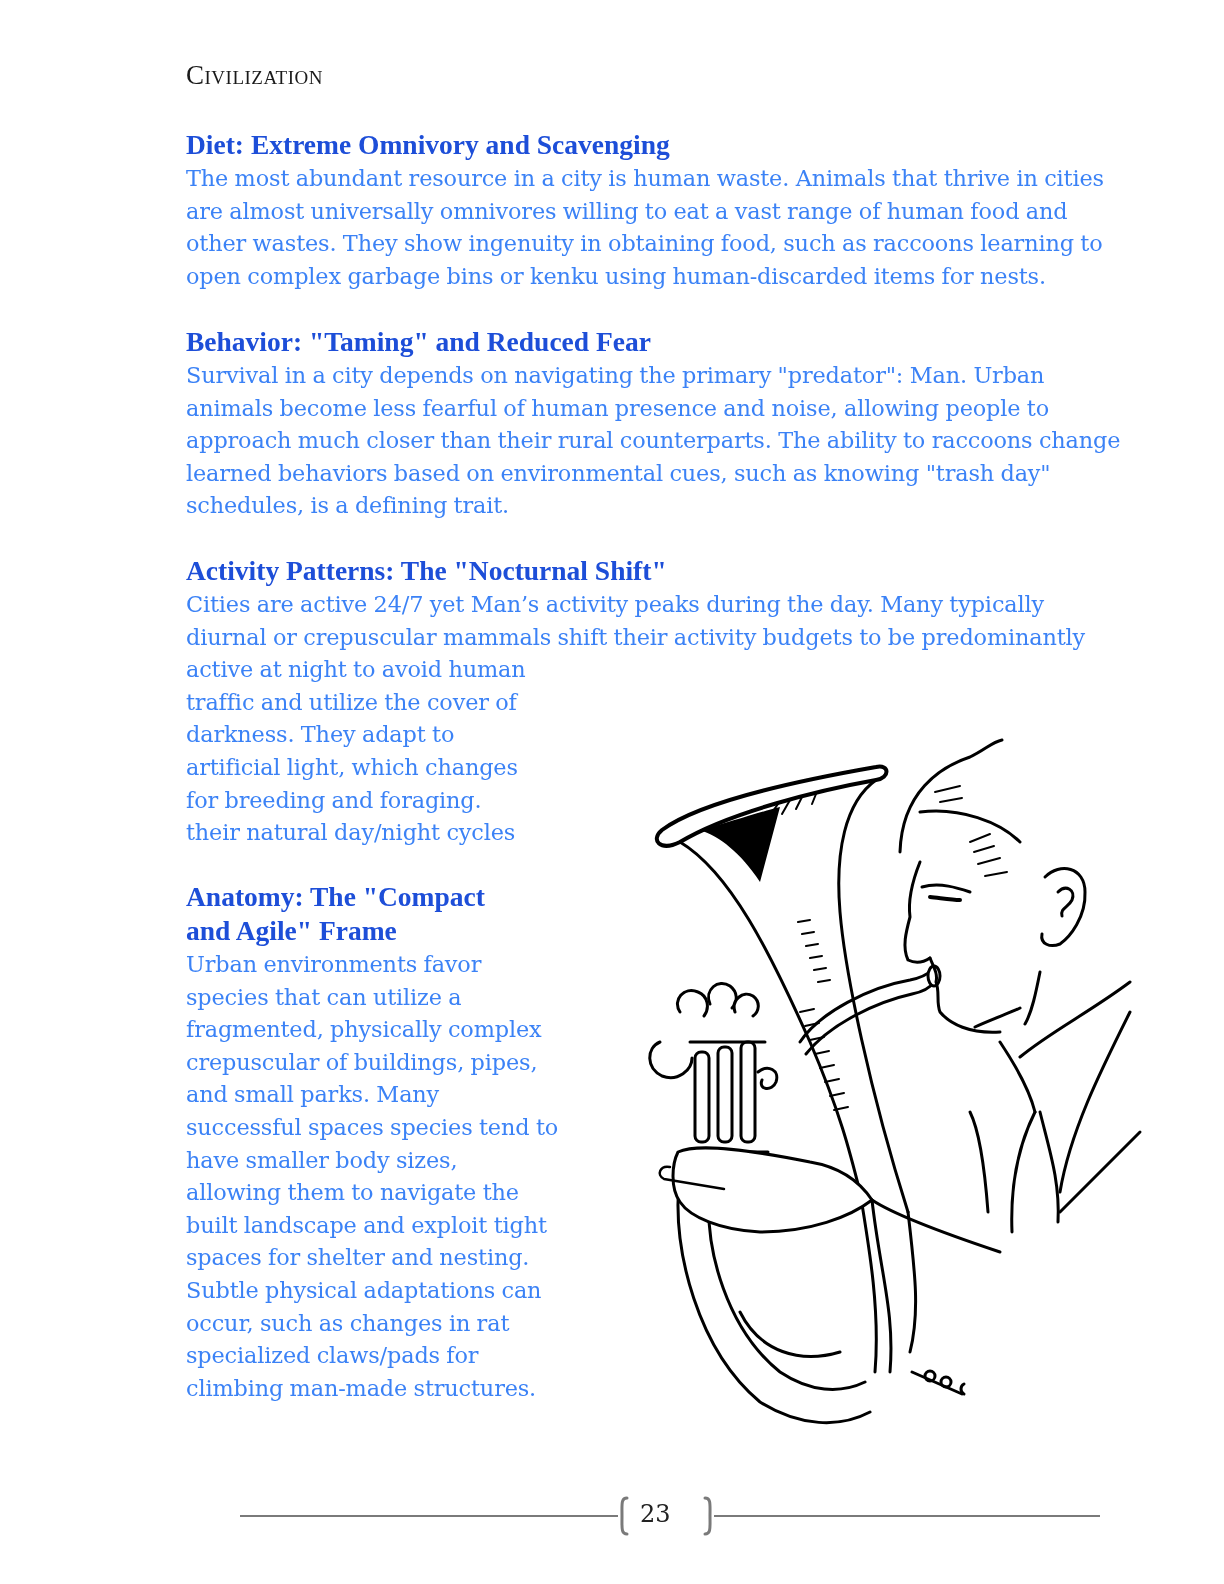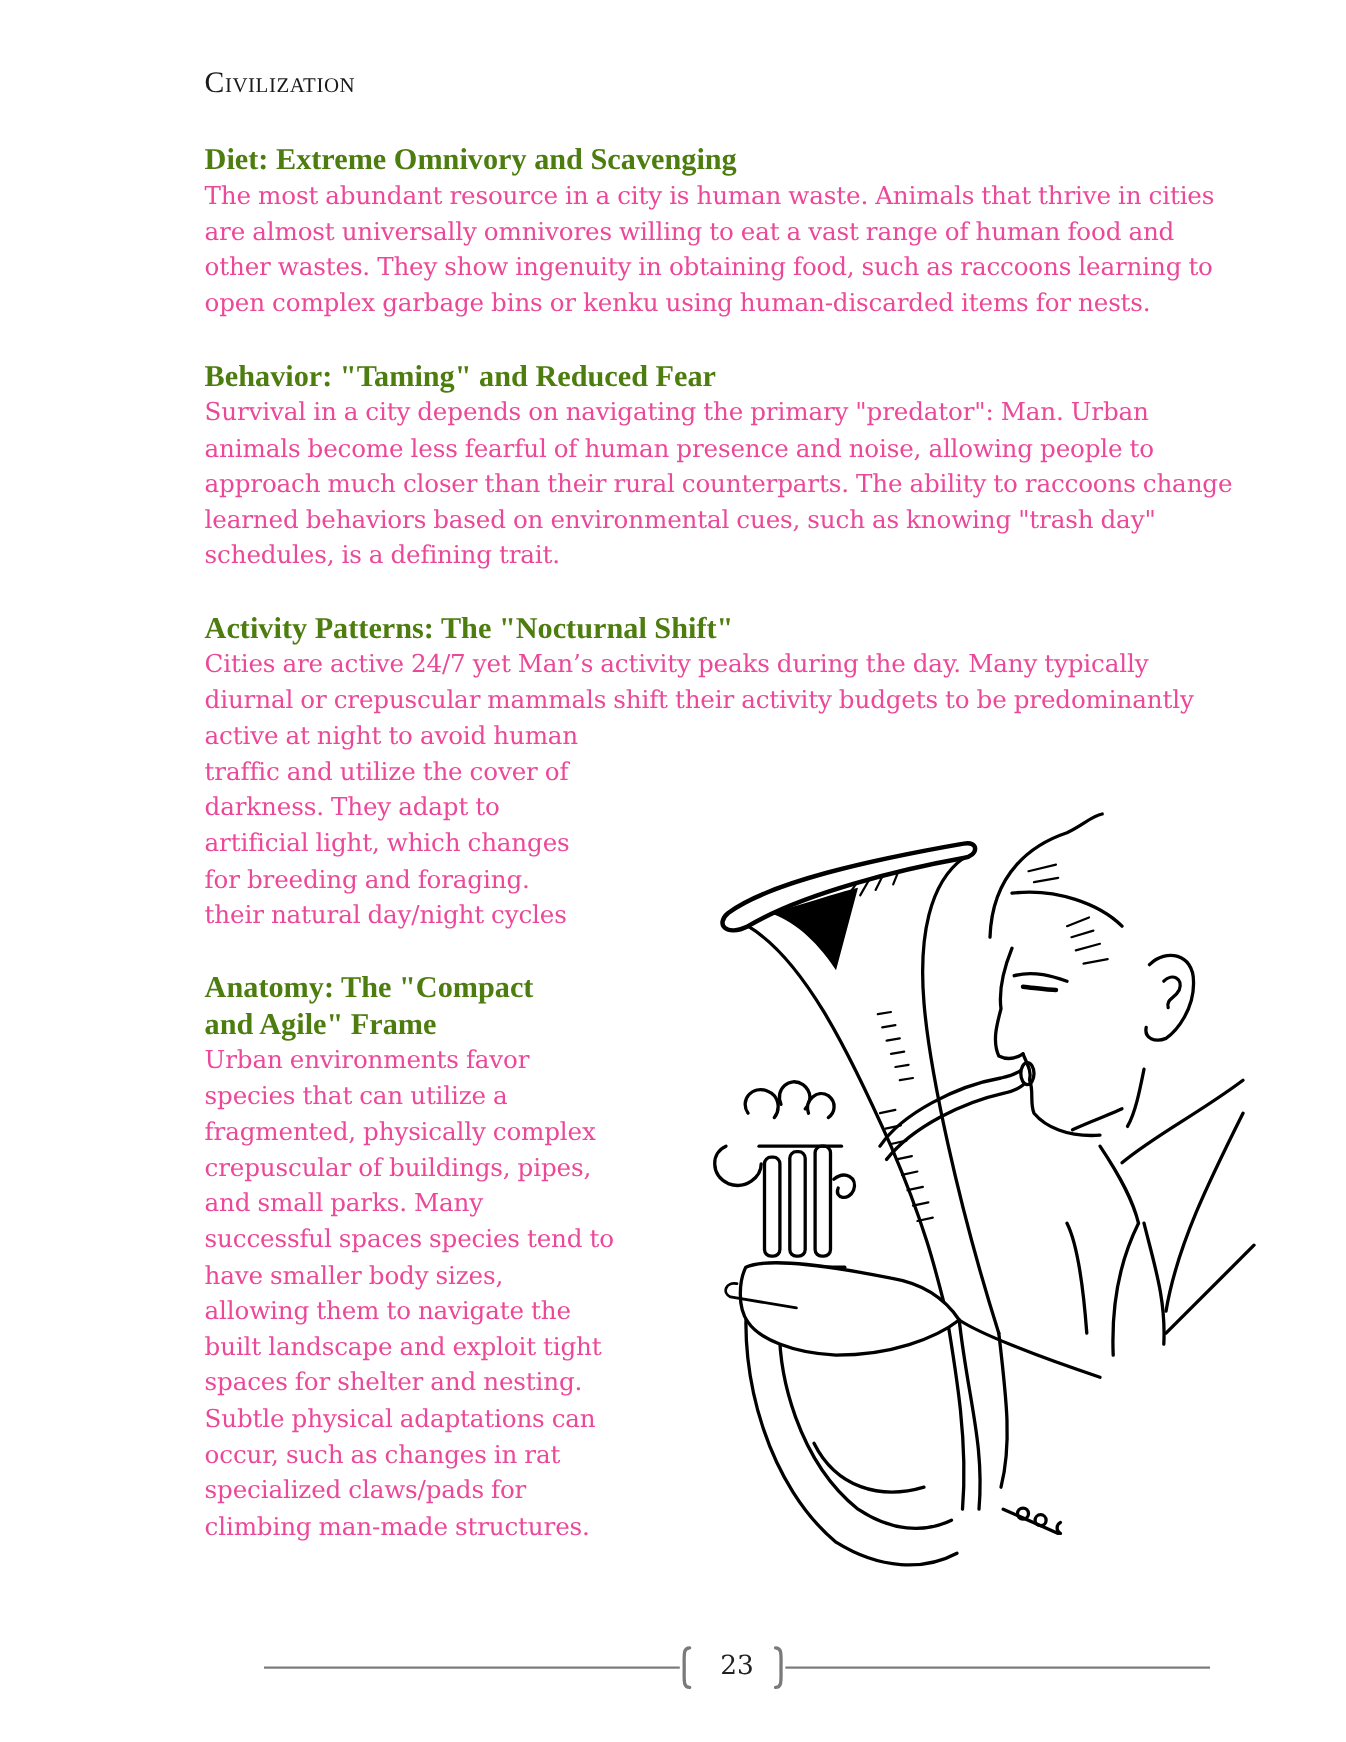--- a/index.html
+++ b/index.html
@@ -33,28 +33,28 @@
     }
     .section {
       position: absolute;
       left: 186px;
     }
     .heading {
       font-family: "Liberation Serif", serif;
       font-weight: bold;
       font-size: 27.5px;
       line-height: 34px;
-      color: #4d7c0f;
+      color: #1d4ed8;
       margin: 0;
     }
     .body-text {
       font-family: "DejaVu Serif", serif;
       font-size: 22.4px;
       line-height: 32.6px;
-      color: #ec4899;
+      color: #3b82f6;
       margin: 0;
       letter-spacing: -0.15px;
       word-spacing: -0.5px;
     }
     .line { display: block; white-space: nowrap; }
 
     #sec-diet { top: 128px; }
     #sec-behavior { top: 325px; }
     #sec-activity { top: 554px; }
     #sec-anatomy { top: 880px; }
@@ -91,21 +91,20 @@
       height: 40px;
     }
     .footer-bracket svg { width: 100%; height: 100%; }
     #bracket-left { left: 619px; }
     #bracket-right { left: 703px; }
     .page-number {
       position: absolute;
       left: 640px;
       top: 1502px;
       width: 60px;
-      text-align: center;
       font-family: "DejaVu Serif", serif;
       font-size: 24px;
       color: #222;
       line-height: 1;
     }
   </style>
 </head>
 <body>
 
 <div class="page">

